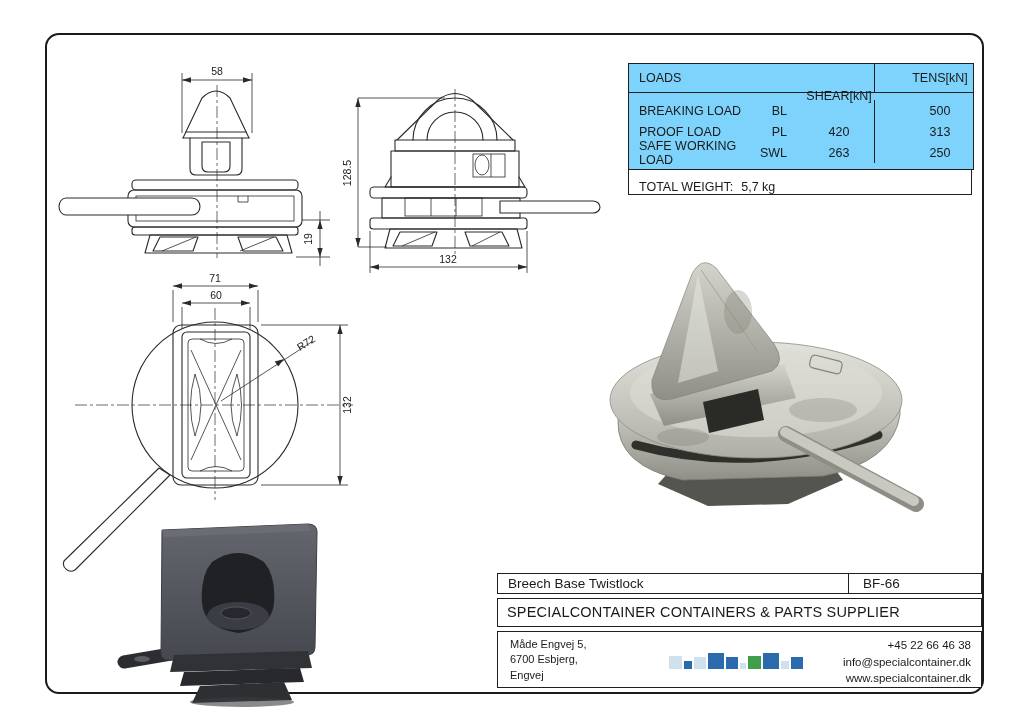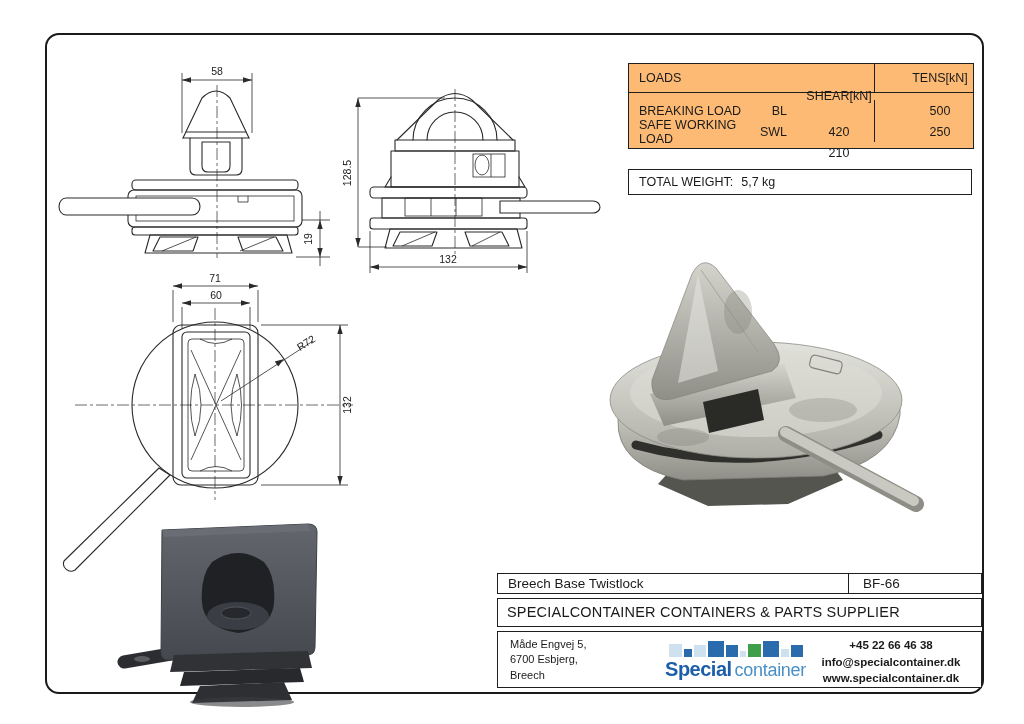--- a/index.html
+++ b/index.html
@@ -4,41 +4,41 @@
 <style>
   html,body{margin:0;padding:0;background:#ffffff;}
   body{font-family:"Liberation Sans",sans-serif;color:#1a1a1a;}
   #page{position:relative;width:1024px;height:724px;background:#ffffff;overflow:hidden;}
   .abs{position:absolute;}
 
   
   .frame{left:45px;top:33px;width:935px;height:657px;border:2px solid #1a1a1a;border-radius:14px;}
 
   
-  .loads{left:628px;top:63px;width:344px;border:1.5px solid #1f1f1f;font-size:12.5px;background:#fdba74;}
+  .loads{left:628px;top:63px;width:344px;border:1.5px solid #1f1f1f;font-size:12.5px;background:#7dd3fc;}
   .loads .hrow{display:flex;height:28px;border-bottom:1.5px solid #1f1f1f;align-items:center;}
   .loads .body{padding:7px 0 6px 0;}
   .loads .drow{display:flex;height:21px;align-items:center;}
   .c-loads{flex:1;display:flex;align-items:center;padding-left:10px;}
   .c-loads .abbr{margin-left:auto;margin-right:16px;}
   .c-shear{width:70px;text-align:center;align-self:stretch;display:flex;align-items:center;justify-content:center;border-left:1.5px solid #1f1f1f;margin-top:32px;}
   .c-tens{width:66px;text-align:center;align-self:stretch;display:flex;align-items:center;justify-content:center;border-left:1.5px solid #1f1f1f;padding-left:32px;}
 
-  .tweight{left:628px;top:169px;width:344px;height:26px;border:1.5px solid #1f1f1f;display:flex;align-items:center;padding-left:10px;font-size:12.5px;background:#fff;box-sizing:border-box;}
+  .tweight{left:628px;top:169px;width:344px;height:26px;border:1.5px solid #1f1f1f;display:flex;align-items:flex-end;padding-left:10px;font-size:12.5px;background:#fff;box-sizing:border-box;}
   .tweight .val{margin-left:8px;}
 
   
   .tb-row1{left:497px;top:573px;width:485px;height:21px;border:1.5px solid #1f1f1f;display:flex;box-sizing:border-box;background:#fff;}
   .tb-name{flex:1;display:flex;align-items:center;padding-left:10px;font-size:13.5px;border-right:1.5px solid #1f1f1f;}
   .tb-code{width:118px;display:flex;align-items:center;padding-left:14px;font-size:13.5px;}
   .tb-row2{left:497px;top:597.5px;width:485px;height:29px;border:1.5px solid #1f1f1f;display:flex;align-items:center;padding-left:9px;font-size:14.5px;letter-spacing:.2px;box-sizing:border-box;background:#fff;}
   .tb-row3{left:497px;top:631px;width:485px;height:57px;border:1.5px solid #1f1f1f;display:flex;box-sizing:border-box;background:#fff;}
   .tb-addr{width:150px;padding:5px 0 0 12px;font-size:11px;line-height:1.4;}
   .tb-logo{flex:1;display:flex;flex-direction:column;align-items:center;justify-content:center;padding-top:2px;}
-  .tb-contact{width:160px;text-align:center;padding:5px 10px 0 0;font-size:11.5px;line-height:1.45;font-weight:bold;}
+  .tb-contact{width:160px;text-align:right;padding:5px 10px 0 0;font-size:11.5px;line-height:1.45;}
 
   
   .sqrow{display:flex;align-items:flex-end;gap:2px;height:17px;}
   .sqrow span{display:block;}
   .sq-pale{background:#cfe0ee;}
   .sq-dark{background:#2a6bad;}
   .sq-green{background:#3f9e4a;}
   .logowords{display:flex;align-items:baseline;gap:3px;margin-top:1px;}
   .lw1{font-weight:bold;font-size:20px;color:#1c5fa8;letter-spacing:-0.5px;}
   .lw2{font-size:18px;color:#4a90c4;letter-spacing:-0.3px;}
@@ -217,20 +217,28 @@
       <div class="drow">
         <div class="c-loads">
           <span>BREAKING LOAD</span>
           <span class="abbr">BL</span>
         </div>
         <div class="c-shear">420</div>
         <div class="c-tens">500</div>
       </div>
       <div class="drow">
         <div class="c-loads">
+          <span>PROOF LOAD</span>
+          <span class="abbr">PL</span>
+        </div>
+        <div class="c-shear">263</div>
+        <div class="c-tens">313</div>
+      </div>
+      <div class="drow">
+        <div class="c-loads">
           <span>SAFE WORKING LOAD</span>
           <span class="abbr">SWL</span>
         </div>
         <div class="c-shear">210</div>
         <div class="c-tens">250</div>
       </div>
     </div>
   </div>
 
   <div class="abs tweight">
@@ -305,39 +313,35 @@
     <div class="tb-name">Breech Base Twistlock</div>
     <div class="tb-code">BF-66</div>
   </div>
 
   <div class="abs tb-row2">SPECIALCONTAINER CONTAINERS &amp; PARTS SUPPLIER</div>
 
   <div class="abs tb-row3">
     <div class="tb-addr">
       <div>Måde Engvej 5,</div>
       <div>6700 Esbjerg,</div>
-      <div>Breech</div>
+      <div>Engvej</div>
     </div>
     <div class="tb-logo">
       <div class="sqrow">
         <span class="sq-pale" style="width:13px;height:13px;"></span>
         <span class="sq-dark" style="width:8px;height:8px;"></span>
         <span class="sq-pale" style="width:12px;height:12px;"></span>
         <span class="sq-dark" style="width:16px;height:16px;"></span>
         <span class="sq-dark" style="width:12px;height:12px;"></span>
         <span class="sq-pale" style="width:6px;height:6px;"></span>
         <span class="sq-green" style="width:13px;height:13px;"></span>
         <span class="sq-dark" style="width:16px;height:16px;"></span>
         <span class="sq-pale" style="width:8px;height:8px;"></span>
         <span class="sq-dark" style="width:12px;height:12px;"></span>
       </div>
-      <div class="logowords">
-        <span class="lw1">Special</span>
-        <span class="lw2">container</span>
-      </div>
     </div>
     <div class="tb-contact">
       <div>+45 22 66 46 38</div>
       <div>info@specialcontainer.dk</div>
       <div>www.specialcontainer.dk</div>
     </div>
   </div>
 
 </div>
 

